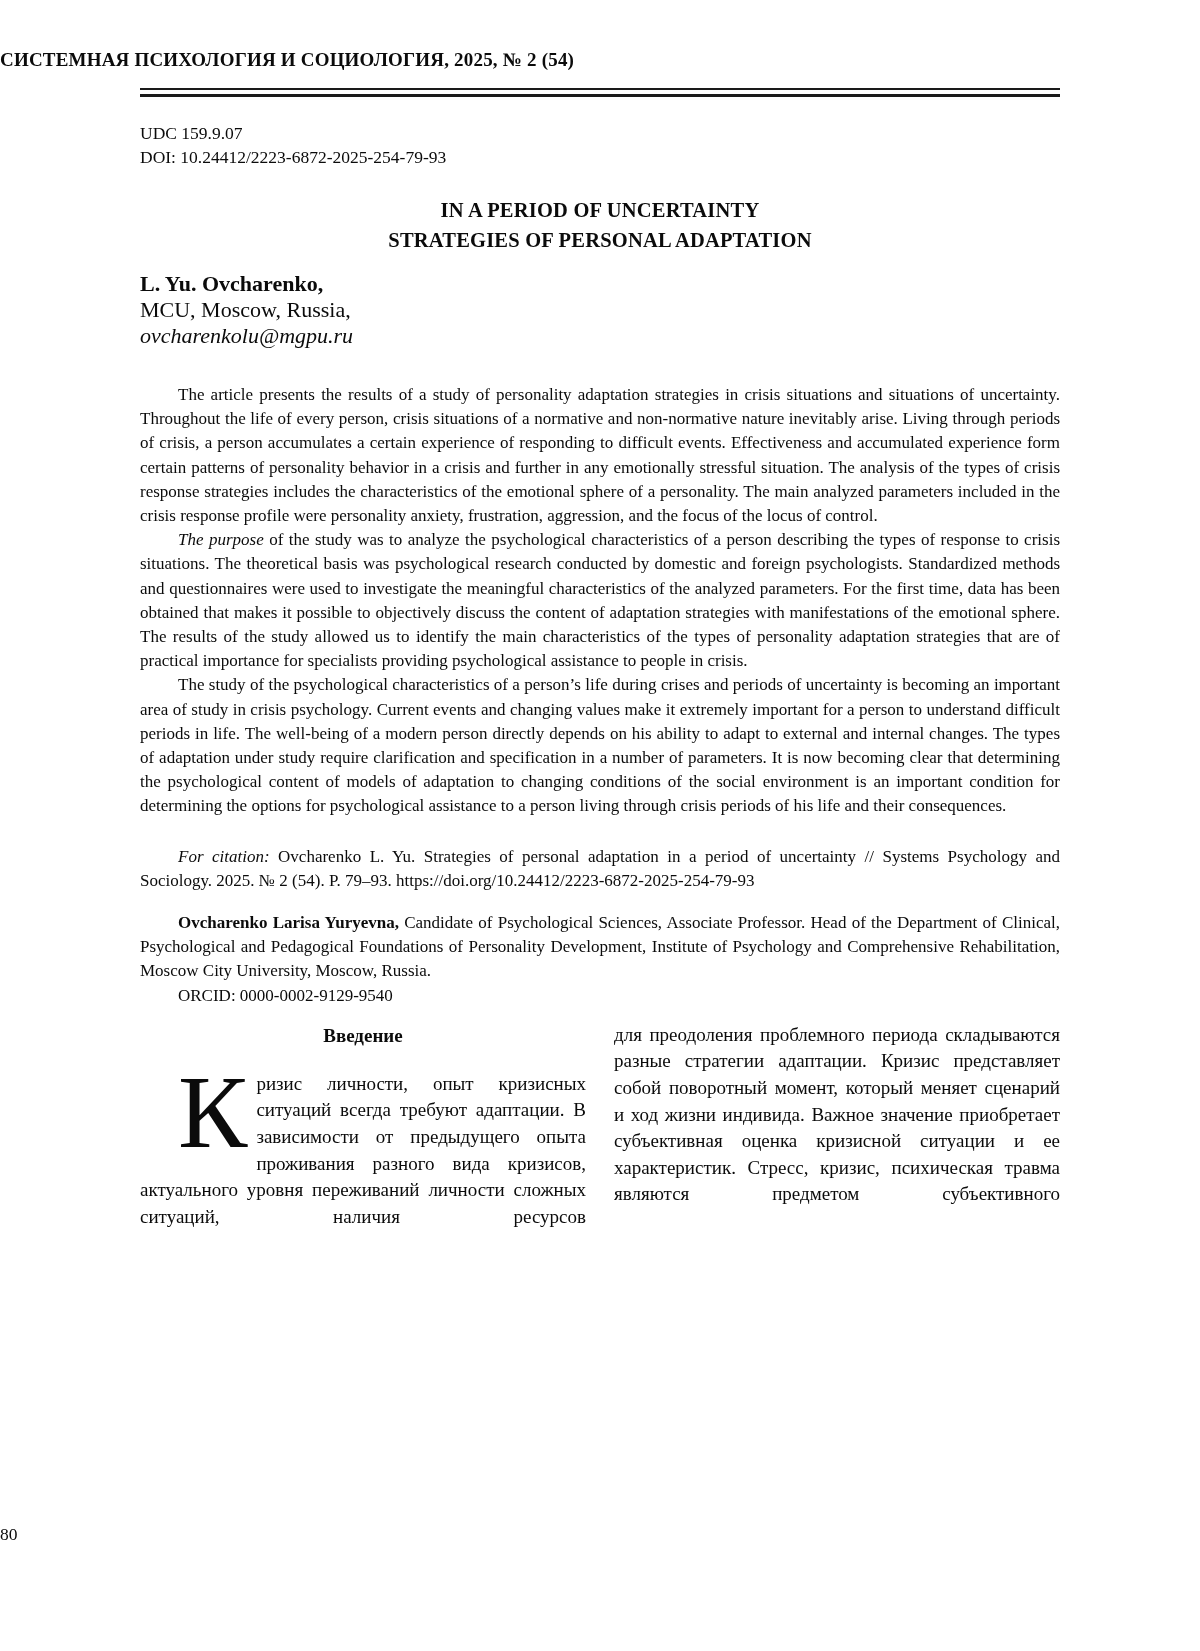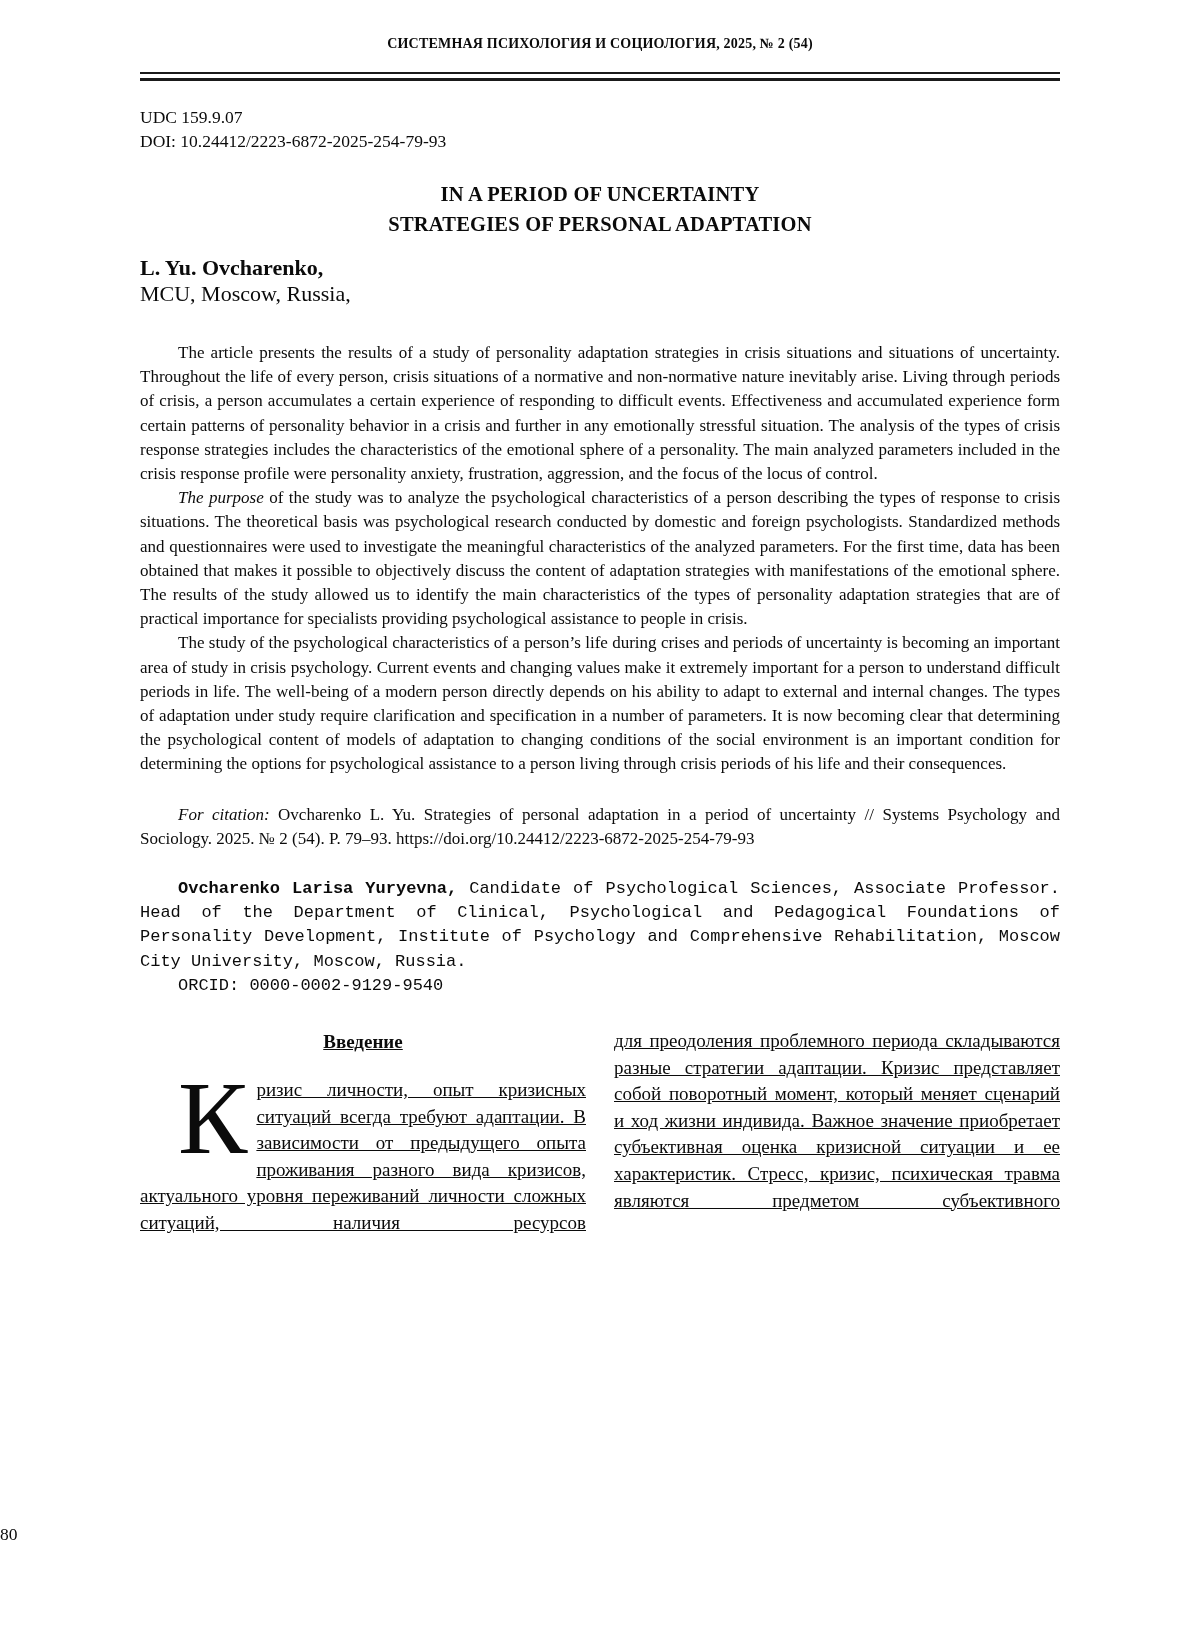--- a/index.html
+++ b/index.html
@@ -14,24 +14,23 @@
     background: #ffffff;
     color: #0b0b0b;
     font-family: "Liberation Serif", serif;
     overflow: hidden;
   }
   .content {
     margin: 0 140px;
     width: 920px;
   }
   .journal-header {
-    padding-top: 32px;
-    text-align: center;
+    padding-top: 48px;
     font-weight: bold;
-    font-size: 14px;
+    font-size: 19px;
     line-height: 24px;
     letter-spacing: 0.2px;
   }
   .double-rule {
     margin: 16px 140px 0 140px;
     height: 4px;
     border-top: 2px solid #1a1a1a;
     border-bottom: 3px solid #1a1a1a;
   }
   .meta {
@@ -62,28 +61,27 @@
     line-height: 24.2px;
     text-align: justify;
   }
   .abstract { margin-top: 34px; }
   .abstract p, .bio p {
     margin: 0;
     text-indent: 38px;
   }
   .abstract .keywords { margin-top: 6px; }
   .abstract .citation { margin-top: 26px; }
-  .bio { margin-top: 26px; font-family: Liberation Mono, monospace; }
+  .bio { margin-top: 18px; }
   .columns {
-    margin-top: 30px;
+    margin-top: 14px;
     display: flex;
     gap: 28px;
     font-size: 19px;
     line-height: 26.6px;
-    text-decoration: underline;
   }
   .col {
     width: 446px;
     text-align: justify;
   }
   .col p { margin: 0; }
   .intro-heading {
     margin: 0 0 22px 0;
     text-align: center;
     font-weight: bold;
@@ -126,20 +124,21 @@
     </div>
 
     <h1 class="title">
       <span class="tline">IN A PERIOD OF UNCERTAINTY</span>
       <span class="tline">STRATEGIES OF PERSONAL ADAPTATION</span>
     </h1>
 
     <div class="author-block">
       <div class="author-name">L. Yu. Ovcharenko,</div>
       <div>MCU, Moscow, Russia,</div>
+      <div class="italic">ovcharenkolu@mgpu.ru</div>
     </div>
 
     <section class="abstract">
       <p>The article presents the results of a study of personality adaptation strategies in crisis situations and situations of uncertainty. Throughout the life of every person, crisis situations of a normative and non-normative nature inevitably arise. Living through periods of crisis, a person accumulates a certain experience of responding to difficult events. Effectiveness and accumulated experience form certain patterns of personality behavior in a crisis and further in any emotionally stressful situation. The analysis of the types of crisis response strategies includes the characteristics of the emotional sphere of a personality. The main analyzed parameters included in the crisis response profile were personality anxiety, frustration, aggression, and the focus of the locus of control.</p>
       <p><span class="italic">The purpose</span><span> of the study was to analyze the psychological characteristics of a person describing the types of response to crisis situations. The theoretical basis was psychological research conducted by domestic and foreign psychologists. Standardized methods and questionnaires were used to investigate the meaningful characteristics of the analyzed parameters. For the first time, data has been obtained that makes it possible to objectively discuss the content of adaptation strategies with manifestations of the emotional sphere. The results of the study allowed us to identify the main characteristics of the types of personality adaptation strategies that are of practical importance for specialists providing psychological assistance to people in crisis.</span></p>
       <p>The study of the psychological characteristics of a person’s life during crises and periods of uncertainty is becoming an important area of study in crisis psychology. Current events and changing values make it extremely important for a person to understand difficult periods in life. The well-being of a modern person directly depends on his ability to adapt to external and internal changes. The types of adaptation under study require clarification and specification in a number of parameters. It is now becoming clear that determining the psychological content of models of adaptation to changing conditions of the social environment is an important condition for determining the options for psychological assistance to a person living through crisis periods of his life and their consequences.</p>
       <p class="citation"><span class="italic">For citation:</span><span> Ovcharenko L. Yu. Strategies of personal adaptation in a period of uncertainty // Systems Psychology and Sociology. 2025. № 2 (54). P. 79–93. https://doi.org/10.24412/2223-6872-2025-254-79-93</span></p>
     </section>
 
     <section class="bio">

